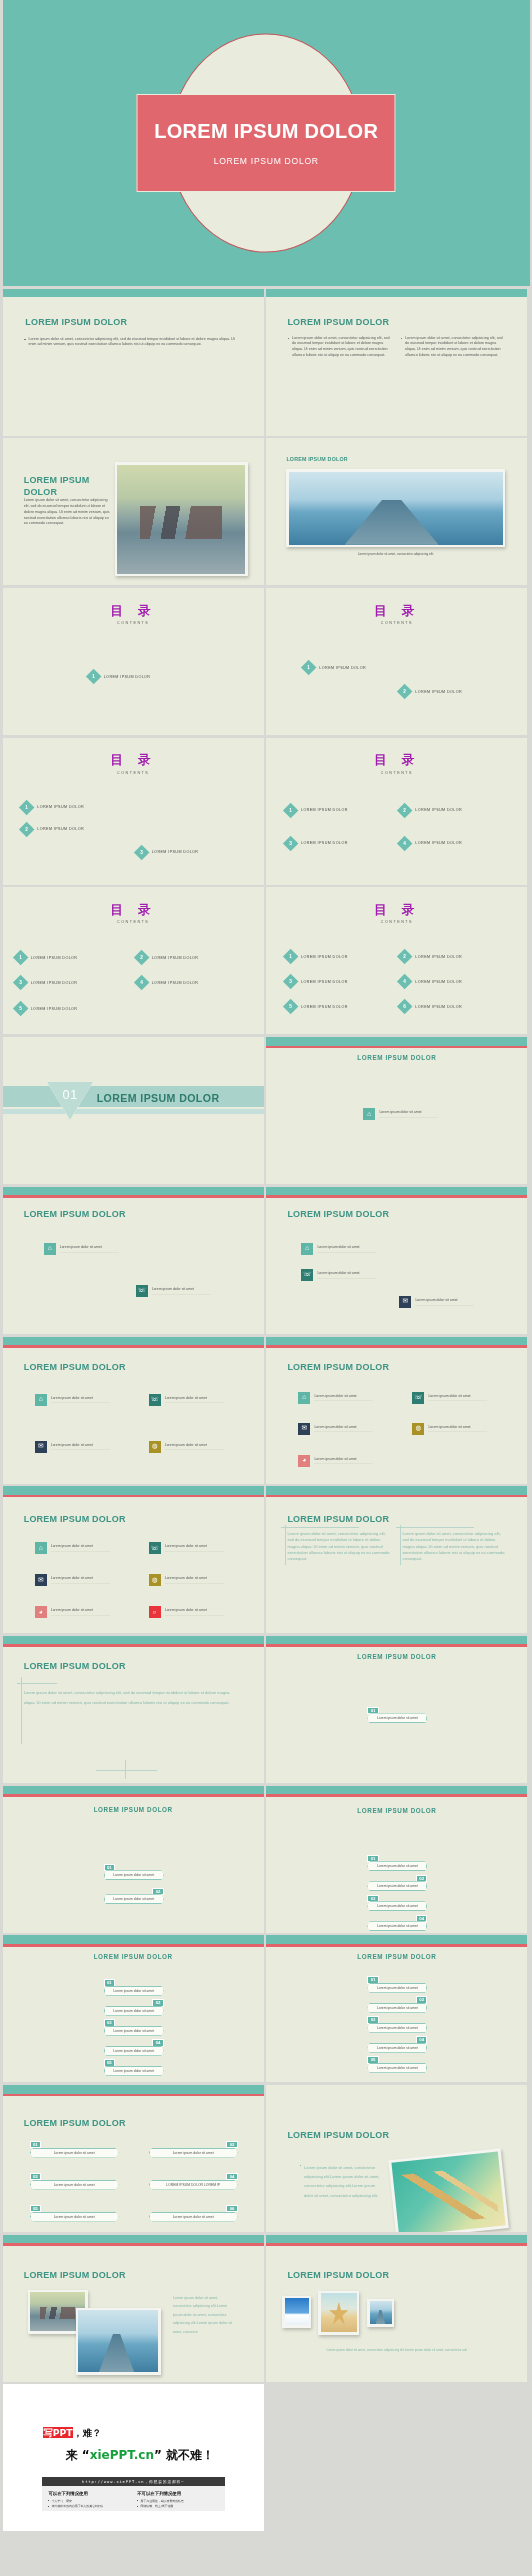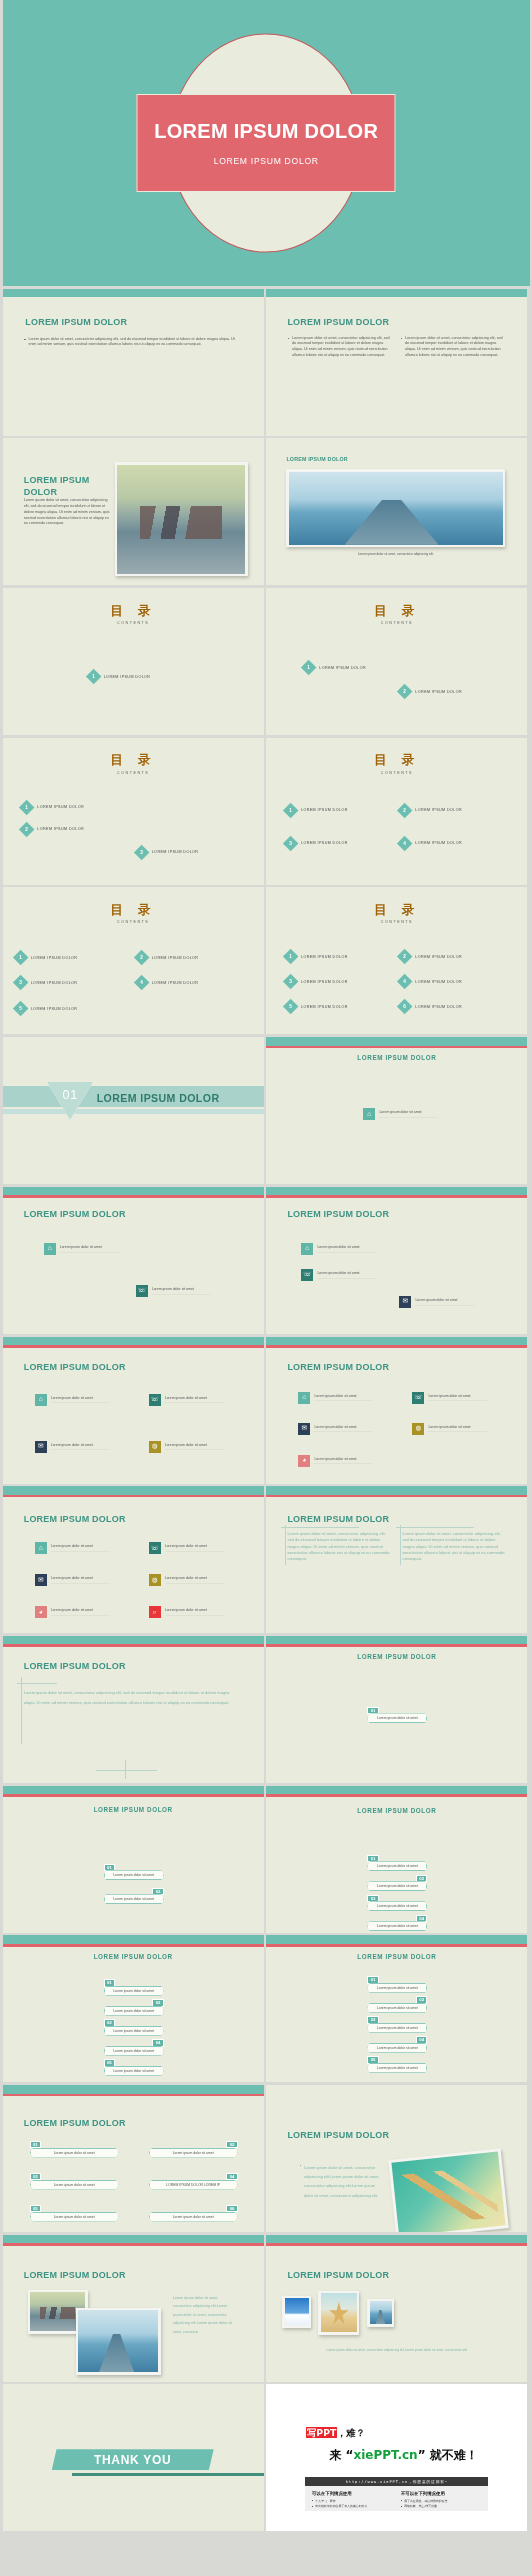--- a/index.html
+++ b/index.html
@@ -73,21 +73,21 @@
     color: #fff; font-size: 20px; font-weight: bold;
     text-align: center; line-height: 1.18; letter-spacing: 0.3px;
   }
   .cover .plate .sub {
     color: #fff; font-size: 8.6px; margin-top: 13.3px; letter-spacing: 0.7px;
   }
 
   
   .toc-head { text-align: center; padding-top: 14.6px; }
   .toc-head .cn {
-    font-size: 12.6px; color: #a16207; letter-spacing: 5.3px;
+    font-size: 12.6px; color: #a21caf; letter-spacing: 5.3px;
     font-family: "DejaVu Sans", sans-serif; font-weight: bold;
   }
   .toc-head .en { font-size: 3.7px; color: #5f5f5f; letter-spacing: 1.5px; margin-top: 1.3px; }
   .toc-item { position: absolute; display: flex; align-items: center; gap: 4.7px; }
   .diamond {
     width: 11.3px; height: 11.3px; background: #6cbfb0;
     transform: rotate(45deg);
     display: flex; align-items: center; justify-content: center;
     flex: 0 0 auto;
   }
@@ -839,26 +839,20 @@
     </div>
     <div class="frame" style="position:absolute;left:52px;top:56px;width:41px;height:44px">
       <div class="photo ph-starfish" style="width:100%;height:100%"></div>
     </div>
     <div class="frame" style="position:absolute;left:101px;top:64px;width:27px;height:28px">
       <div class="photo ph-pier" style="width:100%;height:100%"></div>
     </div>
     <div class="body-txt teal" style="position:absolute;left:6.7px;top:113px;width:247px;text-align:center;font-size:3.2px">Lorem ipsum dolor sit amet, consectetur adipisicing elit.Lorem ipsum dolor sit amet, consectetur adi</div>
   </div>
 
-  <div class="slide">
-    <div class="ty-band">
-      <span>THANK YOU</span>
-    </div>
-    <div class="ty-rule"></div>
-  </div>
 
   <div class="slide promo">
     <div class="l1">
       <span class="hl">写PPT</span><span>，难？</span>
     </div>
     <div class="l2">
       <span>来 “</span><span class="gr">xiePPT.cn</span><span>” 就不难！</span>
     </div>
     <div class="urlbar">http://www.xiePPT.cn，你想要的这都有~</div>
     <div class="panel">

